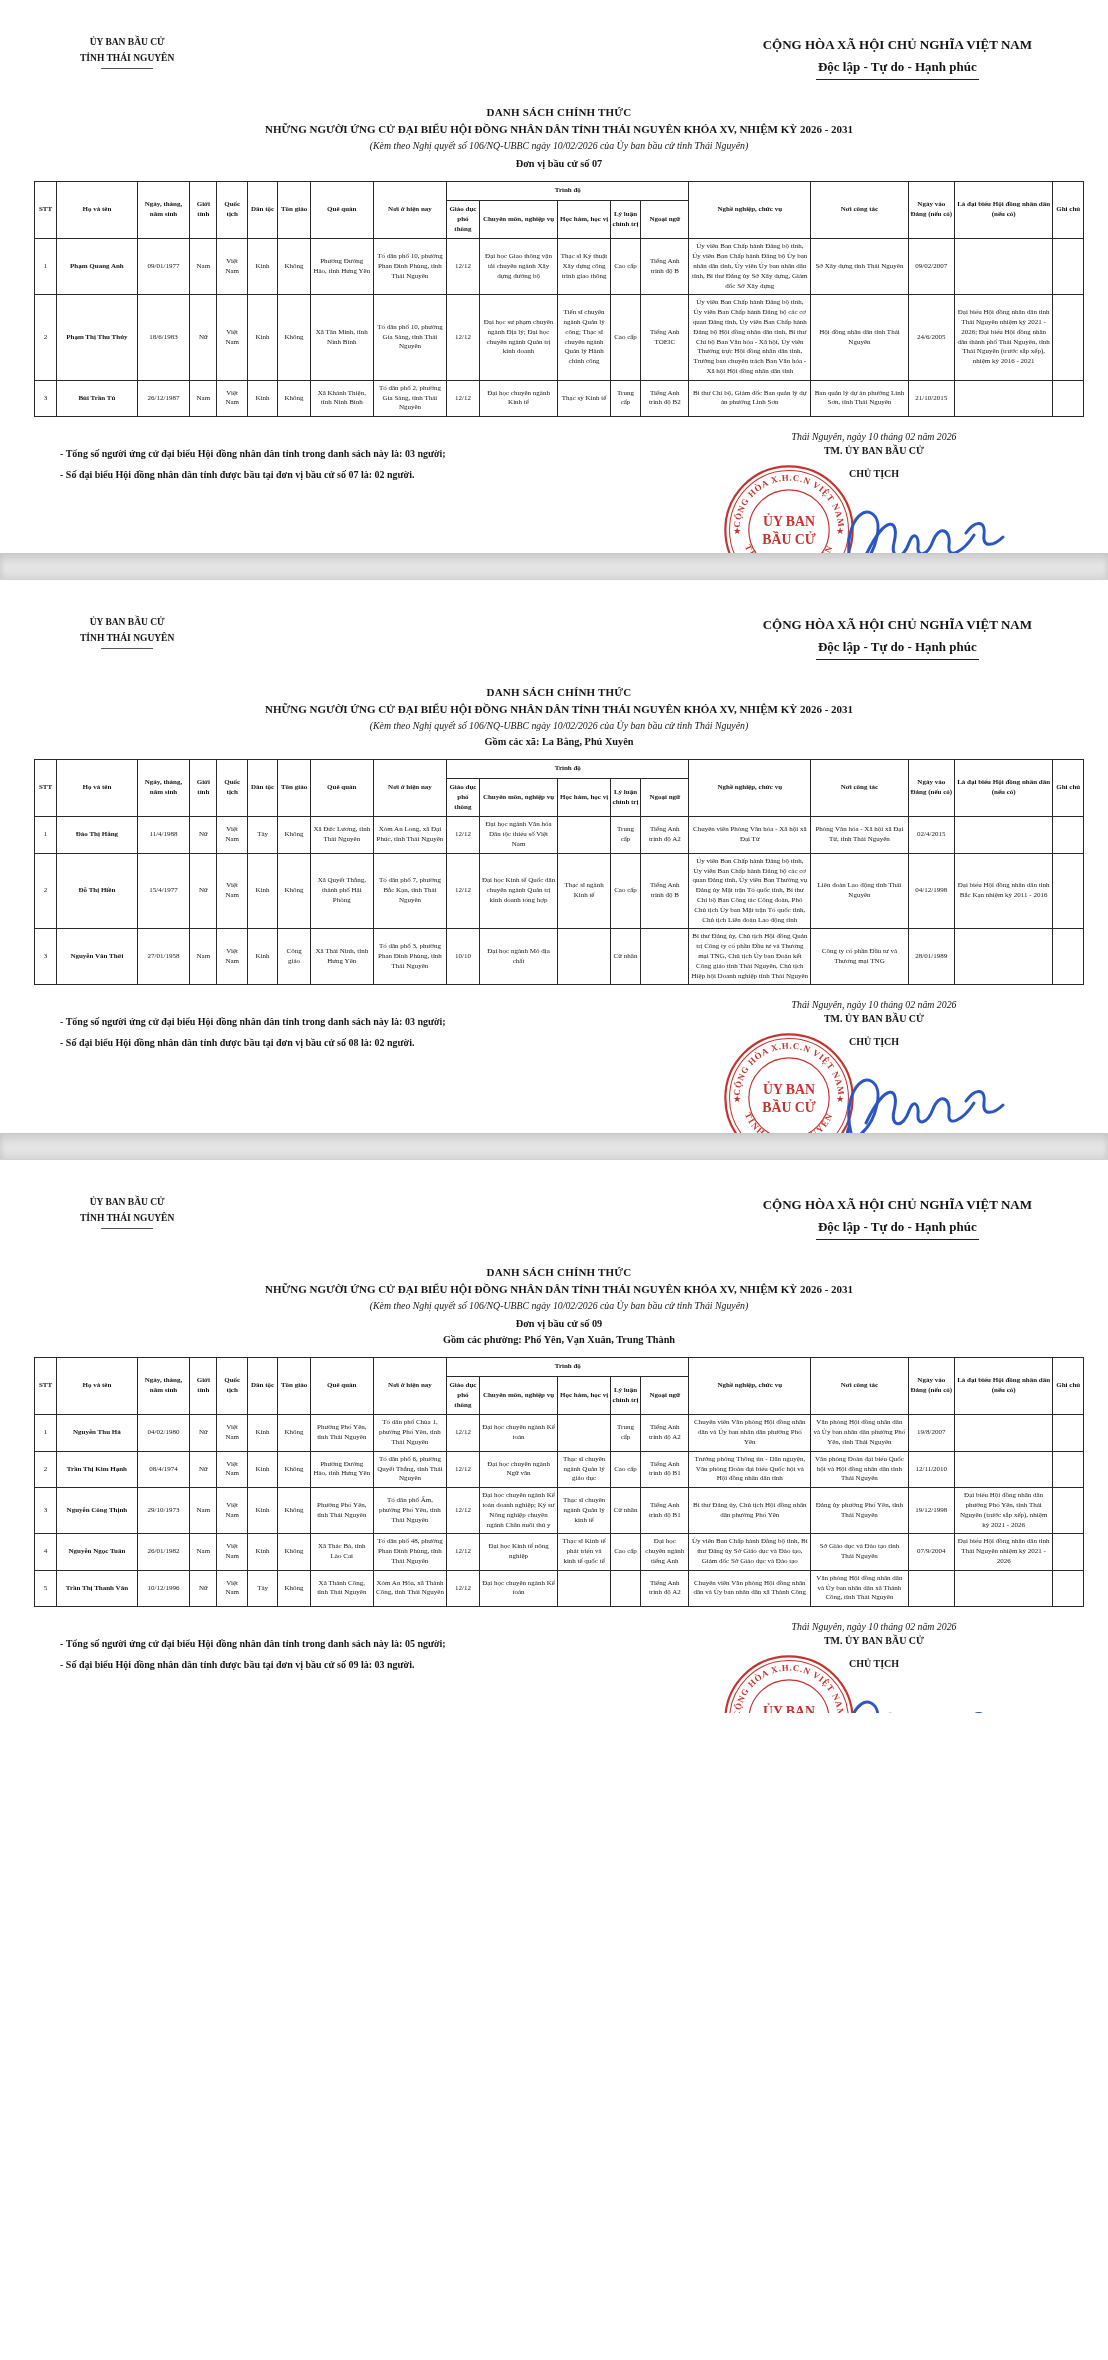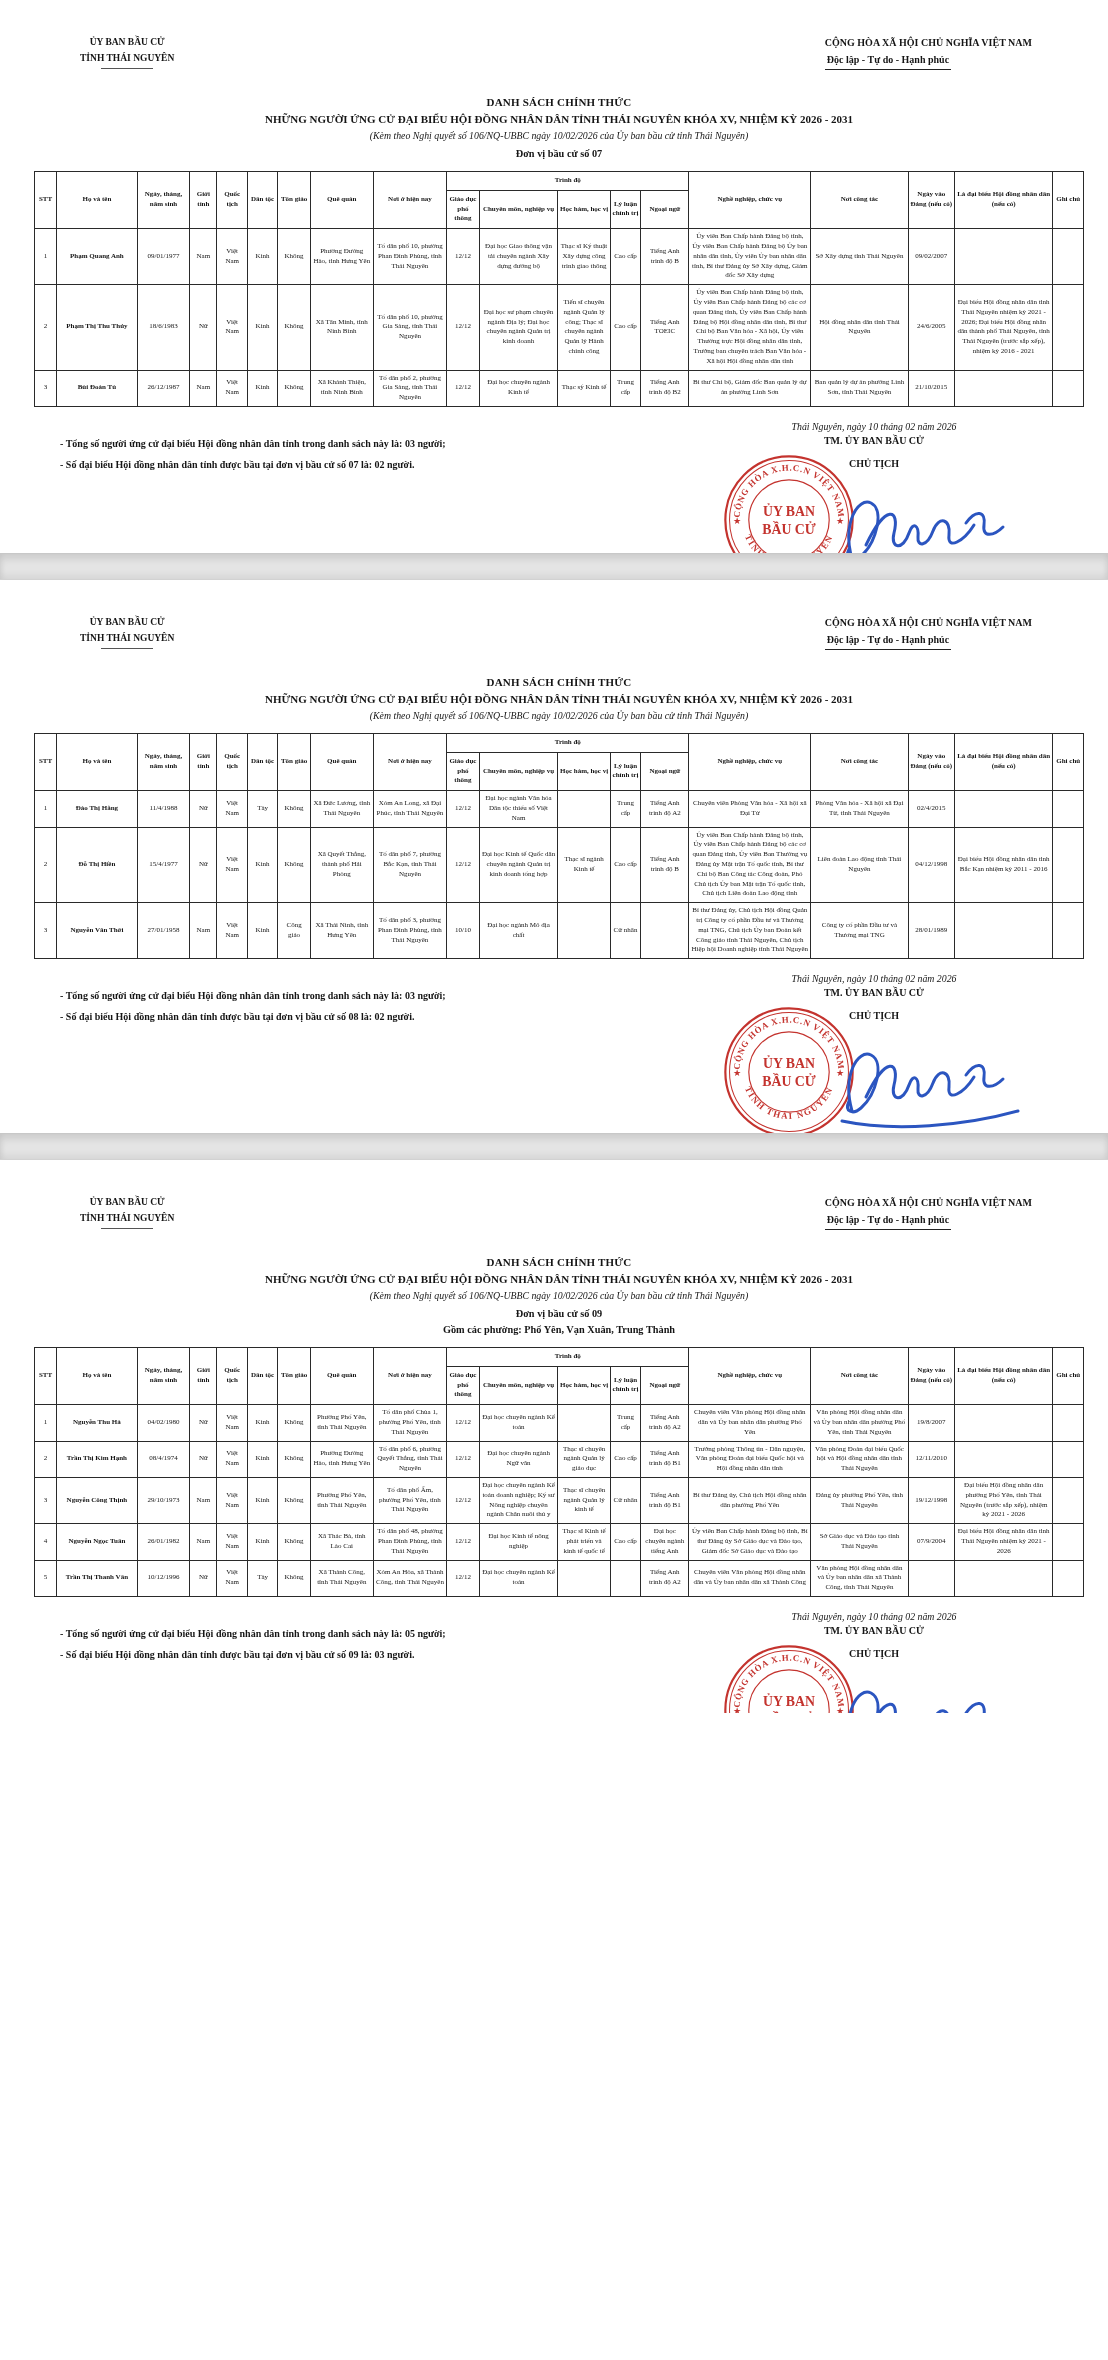--- a/index.html
+++ b/index.html
@@ -4,21 +4,21 @@
 <style>
   html,body{margin:0;padding:0;background:#fff;}
   body{width:1108px;font-family:"Liberation Serif","DejaVu Serif",serif;color:#151515;}
   .page{position:relative;height:553px;overflow:hidden;background:#fff;box-sizing:border-box;padding:30px 24px 6px 34px;}
   .page-gap{height:25px;background:#e4e4e4;border-top:1px solid #c8c8c8;border-bottom:1px solid #d2d2d2;box-shadow:inset 0 5px 7px rgba(0,0,0,.10), inset 0 -4px 6px rgba(0,0,0,.06);}
 
   .page-header{display:flex;justify-content:space-between;align-items:flex-start;padding:4px 52px 0 46px;}
   .org-block{text-align:center;font-weight:bold;font-size:9.5px;line-height:1.7;}
   .org-line2{position:relative;}
   .org-line2::after{content:"";position:absolute;left:50%;transform:translateX(-50%);bottom:-3px;width:52px;border-bottom:1px solid #555;}
-  .nat-block{font-size:10px;line-height:1.7;font-weight:bold;}
+  .nat-block{text-align:center;font-size:13px;line-height:1.7;font-weight:bold;}
   .nat-line2{display:inline-block;border-bottom:1.2px solid #222;padding:0 2px 1px 2px;}
 
   .title-block{text-align:center;margin-top:26px;}
   .t1{font-weight:bold;font-size:11px;letter-spacing:.2px;}
   .t2{font-weight:bold;font-size:11px;margin-top:5px;}
   .t3{font-style:italic;font-size:9.8px;margin-top:5px;}
   .t4{font-weight:bold;font-size:10.3px;margin-top:7px;}
   .t5{font-weight:bold;font-size:10.3px;margin-top:5px;}
 
   table.cand{border-collapse:collapse;width:100%;margin-top:12px;border:1.6px solid #1a1a1a;table-layout:fixed;}
@@ -148,21 +148,21 @@
             <td>Cao cấp</td>
             <td>Tiếng Anh TOEIC</td>
             <td>Ủy viên Ban Chấp hành Đảng bộ tỉnh, Ủy viên Ban Chấp hành Đảng bộ các cơ quan Đảng tỉnh, Ủy viên Ban Chấp hành Đảng bộ Hội đồng nhân dân tỉnh, Bí thư Chi bộ Ban Văn hóa - Xã hội, Ủy viên Thường trực Hội đồng nhân dân tỉnh, Trưởng ban chuyên trách Ban Văn hóa - Xã hội Hội đồng nhân dân tỉnh</td>
             <td>Hội đồng nhân dân tỉnh Thái Nguyên</td>
             <td>24/6/2005</td>
             <td>Đại biểu Hội đồng nhân dân tỉnh Thái Nguyên nhiệm kỳ 2021 - 2026; Đại biểu Hội đồng nhân dân thành phố Thái Nguyên, tỉnh Thái Nguyên (trước sắp xếp), nhiệm kỳ 2016 - 2021</td>
             <td></td>
           </tr>
           <tr>
             <td>3</td>
-            <td class="cell-name">Bùi Đoàn Tú</td>
+            <td class="cell-name">Bùi Trần Tú</td>
             <td>26/12/1987</td>
             <td>Nam</td>
             <td>Việt Nam</td>
             <td>Kinh</td>
             <td>Không</td>
             <td>Xã Khánh Thiện, tỉnh Ninh Bình</td>
             <td>Tổ dân phố 2, phường Gia Sàng, tỉnh Thái Nguyên</td>
             <td>12/12</td>
             <td>Đại học chuyên ngành Kinh tế</td>
             <td>Thạc sỹ Kinh tế</td>
@@ -231,20 +231,21 @@
       <div class="nat-block">
         <div>CỘNG HÒA XÃ HỘI CHỦ NGHĨA VIỆT NAM</div>
         <div><span class="nat-line2">Độc lập - Tự do - Hạnh phúc</span></div>
       </div>
     </div>
 
     <div class="title-block">
       <div class="t1">DANH SÁCH CHÍNH THỨC</div>
       <div class="t2">NHỮNG NGƯỜI ỨNG CỬ ĐẠI BIỂU HỘI ĐỒNG NHÂN DÂN TỈNH THÁI NGUYÊN KHÓA XV, NHIỆM KỲ 2026 - 2031</div>
       <div class="t3">(Kèm theo Nghị quyết số 106/NQ-UBBC ngày 10/02/2026 của Ủy ban bầu cử tỉnh Thái Nguyên)</div>
+      <div class="t5">Gồm các xã: La Bằng, Phú Xuyên</div>
     </div>
 
     <table class="cand">
       <colgroup>
         <col style="width:2.1%">
           <col style="width:7.7%">
           <col style="width:5%">
           <col style="width:2.6%">
         <col style="width:2.9%">
           <col style="width:2.9%">

